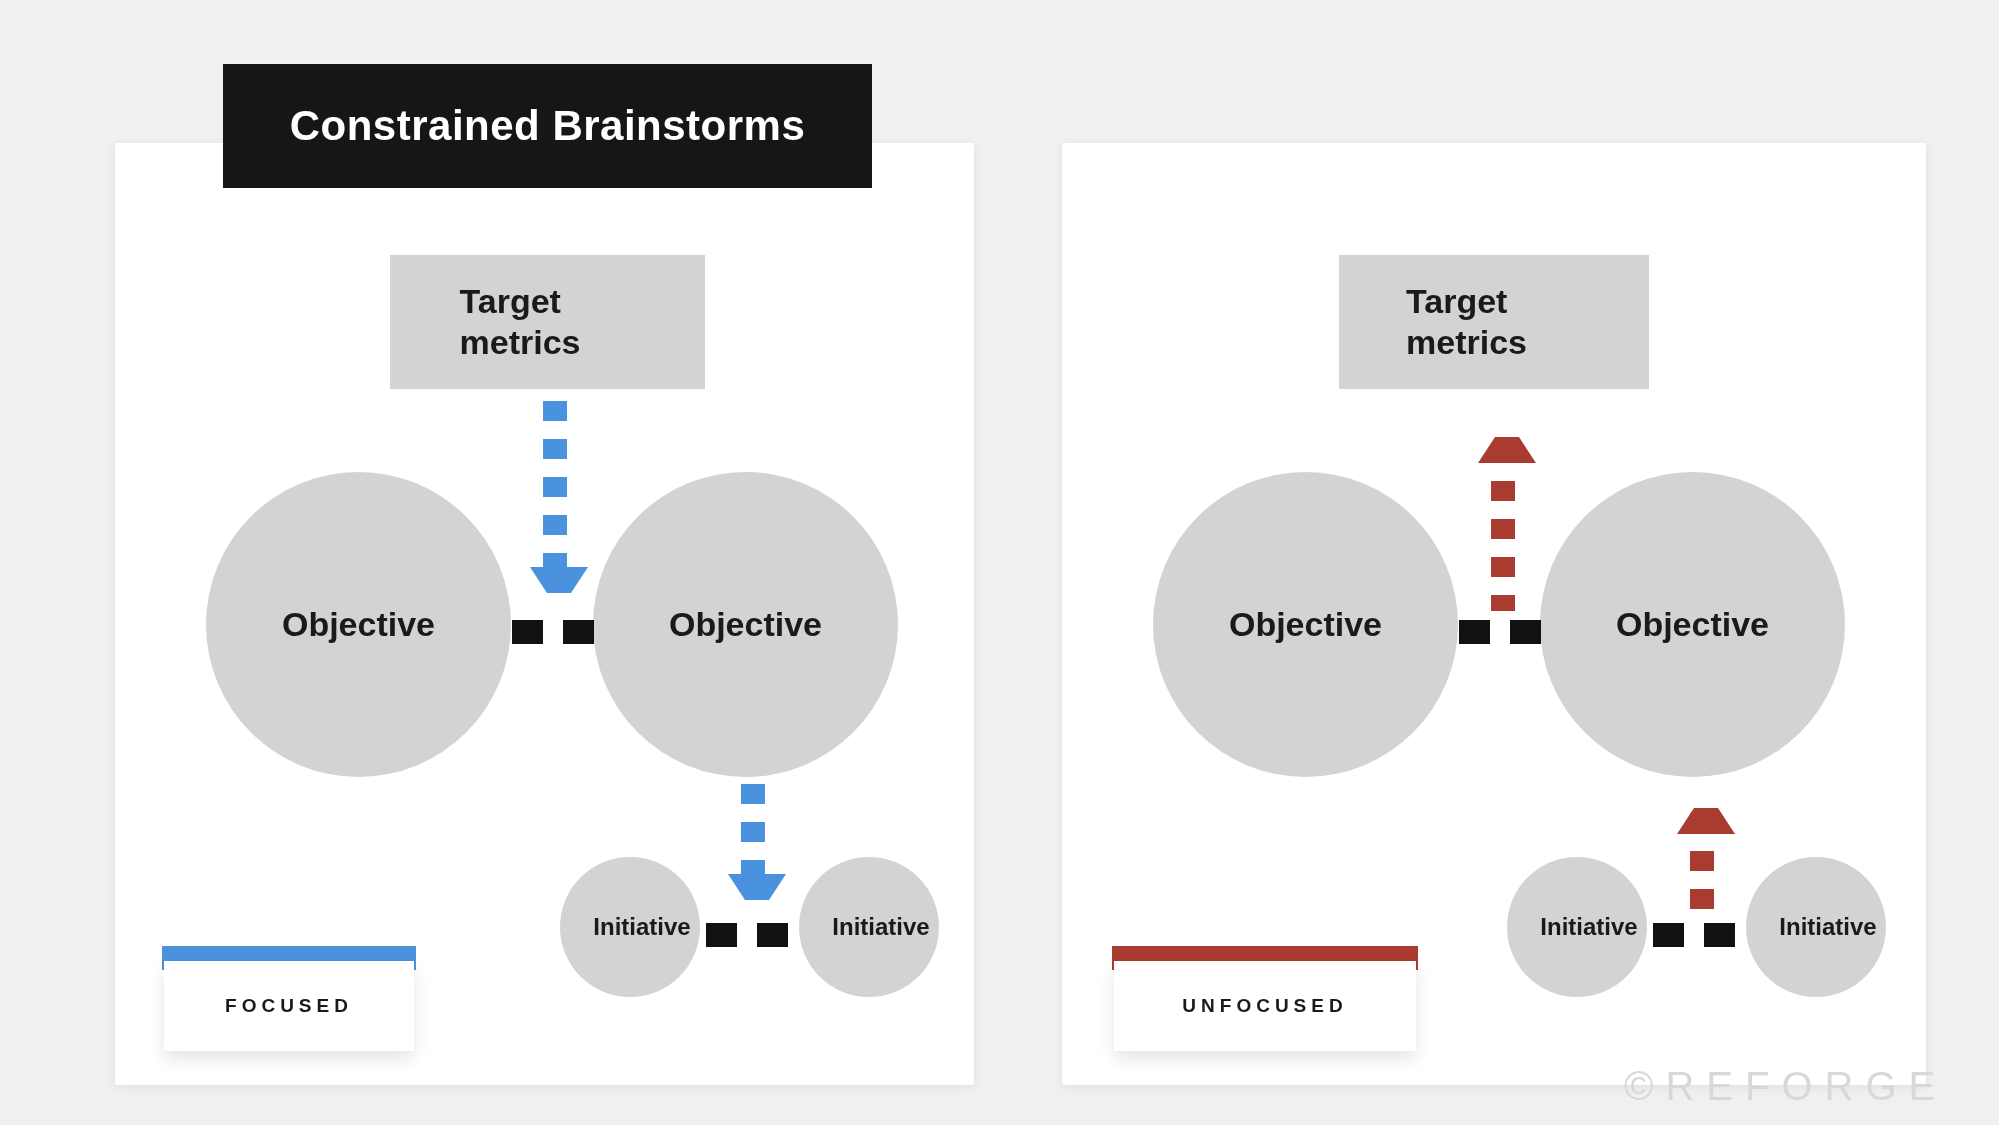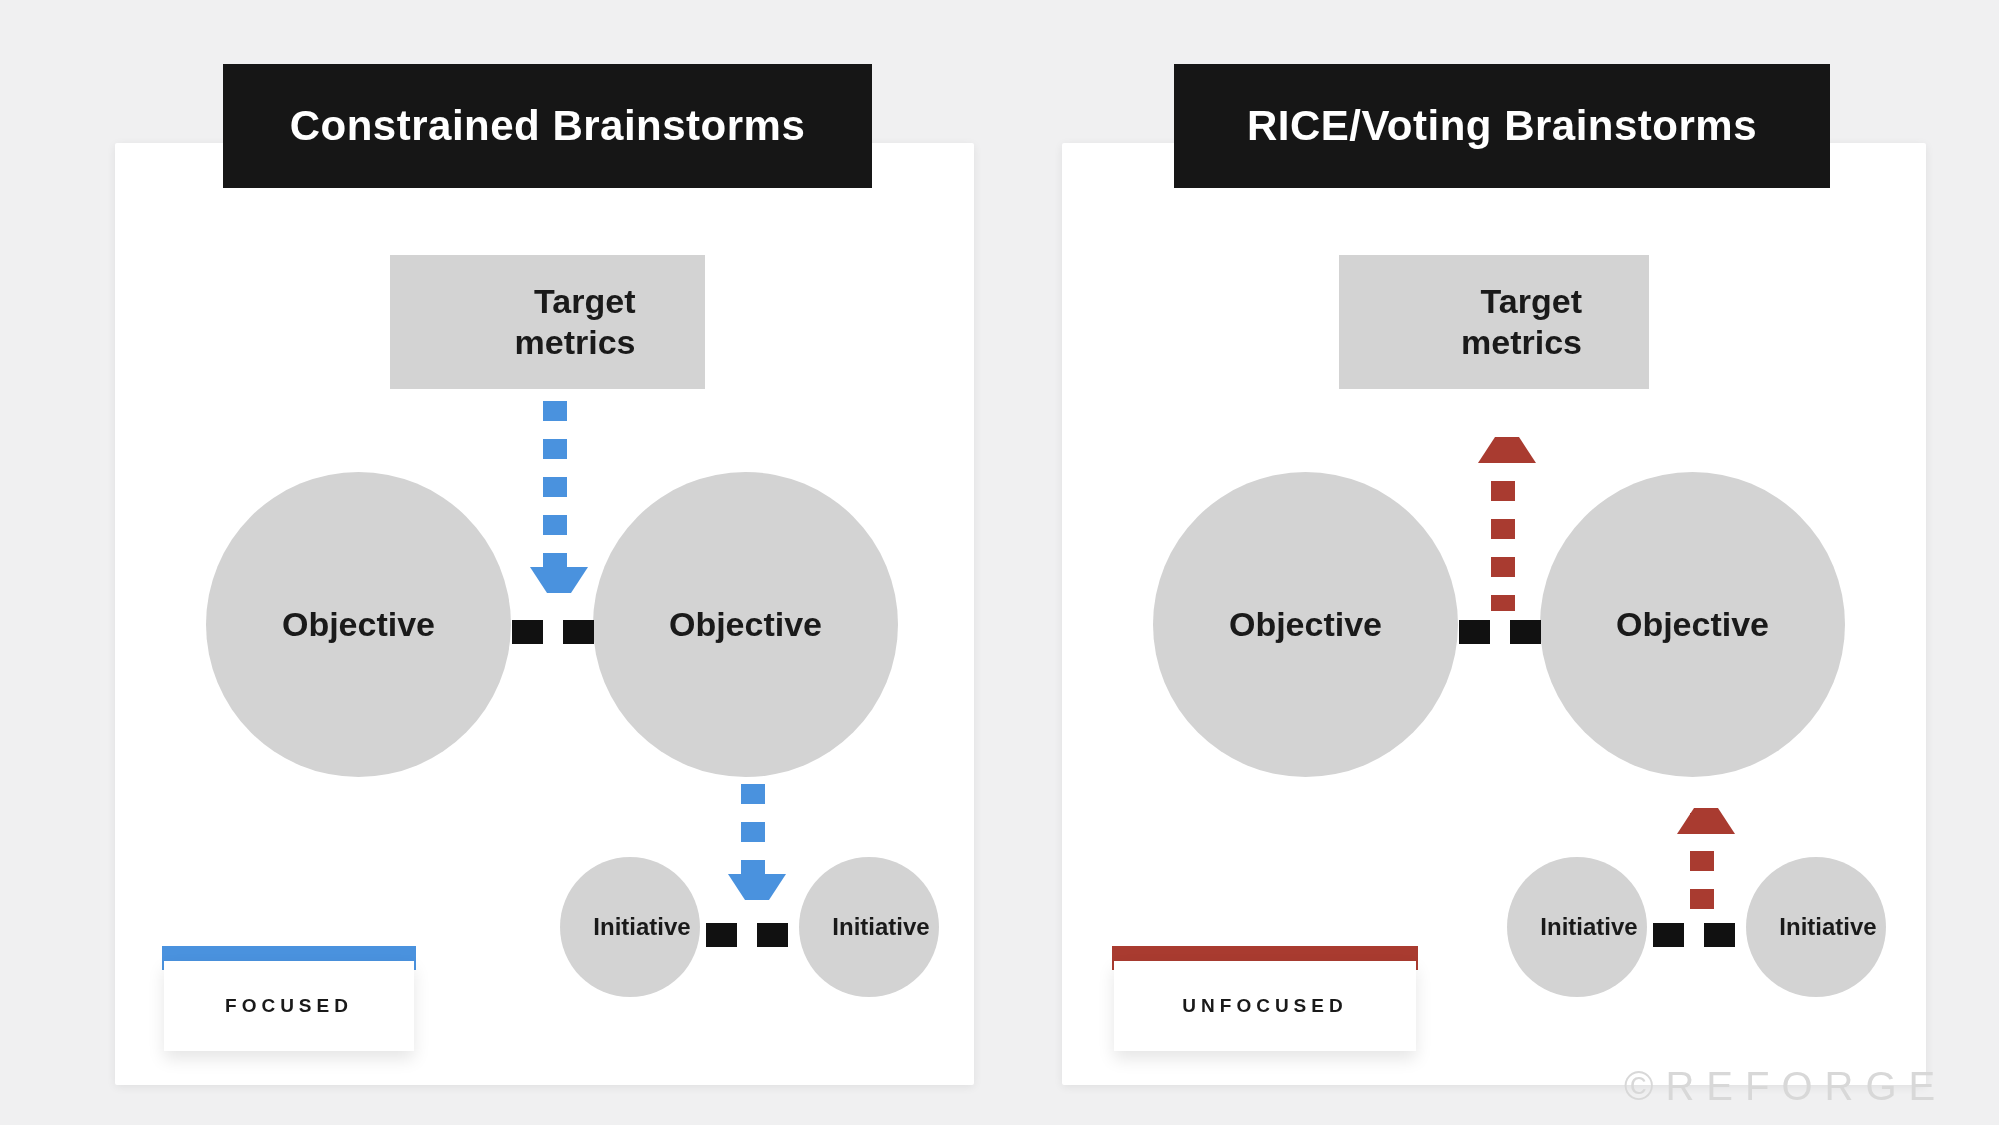--- a/index.html
+++ b/index.html
@@ -18,21 +18,21 @@
   .panel-a{left:103px; width:859px;}
   .panel-b{left:1050px; width:864px;}
 
   .header-bar{position:absolute; top:-79px; height:124px; background:var(--header-bg);
               display:flex; align-items:center; justify-content:center;}
   .panel-a .header-bar{left:108px; width:649px;}
   .panel-b .header-bar{left:112px; width:656px;}
   .header-bar span{color:var(--header-text); font-size:42px; font-weight:700; letter-spacing:.5px;}
 
   .target-box{position:absolute; top:112px; height:134px; background:var(--node-gray);
-              display:flex; align-items:center; justify-content:center; text-align:right;}
+              display:flex; align-items:center; justify-content:center; text-align:left;}
   .panel-a .target-box{left:275px; width:315px;}
   .panel-b .target-box{left:277px; width:310px;}
   .target-box span{display:block; width:200px; font-size:34px; font-weight:700;
                    line-height:1.2; color:var(--text-black);}
 
   .circle{position:absolute; background:var(--node-gray); border-radius:50%;
           display:flex; align-items:center; justify-content:center; text-align:right;}
   .obj{width:305px; height:305px; top:329px;}
   .obj.c-left{left:91px;} .obj.c-right{left:478px;}
   .obj span{font-size:34px; font-weight:700; color:var(--text-black);}
@@ -116,23 +116,20 @@
 
     <div class="badge">
       <div class="badge-bar"></div>
       <div class="badge-card">
         <span>FOCUSED</span>
       </div>
     </div>
   </section>
 
   <section class="panel panel-b">
-    <div class="header-bar">
-      <span>RICE/Voting Brainstorms</span>
-    </div>
 
     <div class="target-box">
       <span>Target metrics</span>
     </div>
 
     <div class="tri tri-up arrow-red b-metric-head"></div>
     <div class="v-dash arrow-red b-metric-line"></div>
 
     <div class="circle obj c-left">
       <span>Objective</span>

